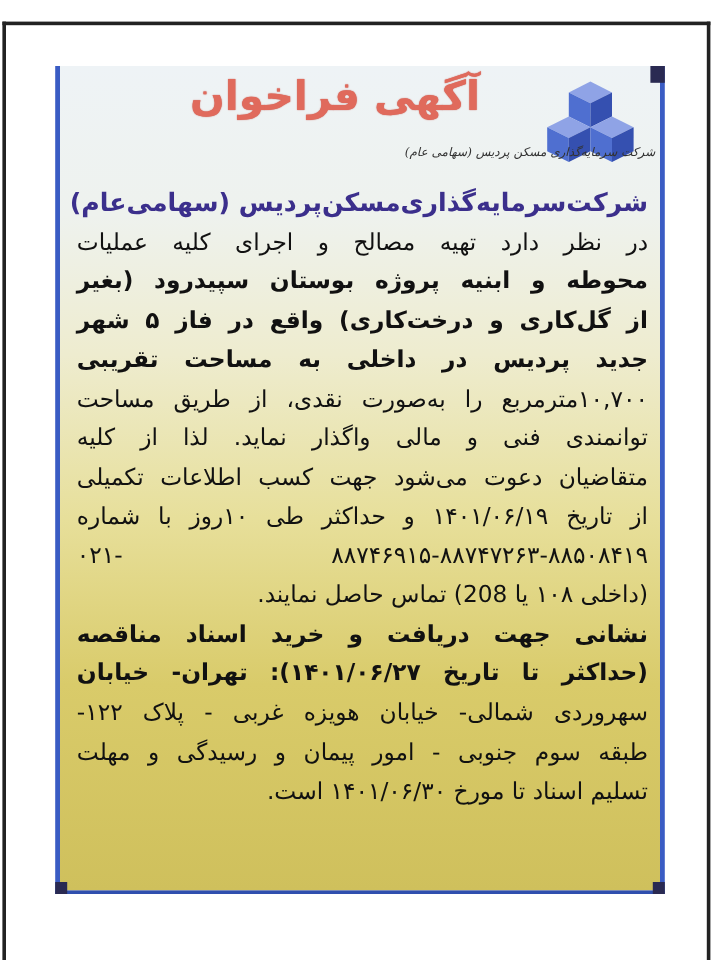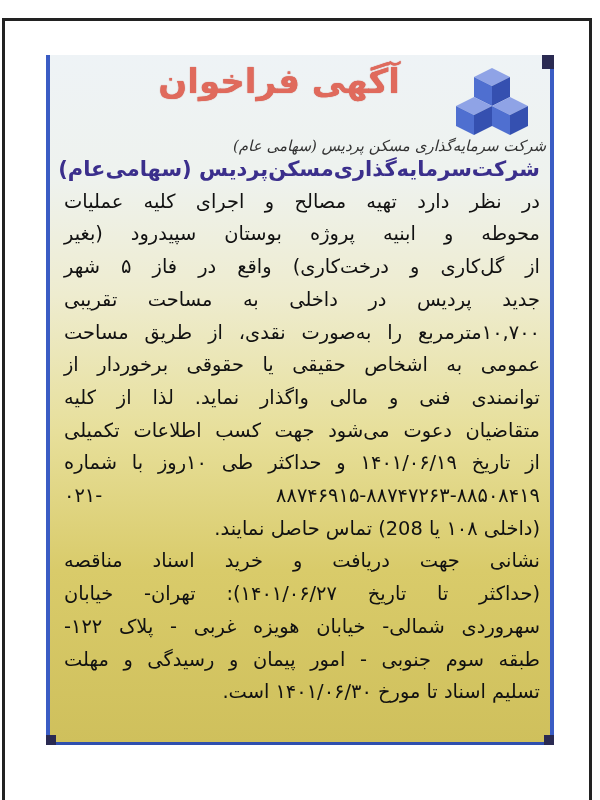--- a/index.html
+++ b/index.html
@@ -23,40 +23,40 @@
     box-sizing: border-box;
   }
   .corner { position: absolute; width: 10px; height: 10px; background: #2a2a52; }
   .corner.tr { right: -4px; top: 0; width: 12px; height: 14px; }
   .corner.bl { left: -4px; bottom: -3px; }
   .corner.br { right: -4px; bottom: -3px; }
 
   .header { position: absolute; left: 0; top: 0; width: 100%; height: 100px; }
   .logo { position: absolute; right: 18px; top: 6px; width: 80px; height: 90px; }
   .logo-caption {
-    position: absolute; right: 4px; top: 82px; width: 110px;
-    font-size: 15px; color: #333; font-family: "DejaVu Serif", serif; font-style: italic;
+    position: absolute; right: 4px; top: 66px; width: 110px;
+    font-size: 10px; color: #333; font-family: "DejaVu Serif", serif; font-style: italic;
     direction: rtl; text-align: right; white-space: nowrap;
   }
   .title {
     position: absolute; left: 60px; width: 290px; direction: rtl; text-align: right;
     color: #e06a5c; font-weight: bold; font-family: "DejaVu Sans", sans-serif;
     text-shadow: 0 0 1px #c04c40;
   }
   .title.l1 { top: 6px; font-size: 34px; letter-spacing: 1px; }
   .title.l2 { top: 48px; font-size: 34px; left: 90px; width: 220px; }
 
   .body-text {
     position: absolute; left: 14px; right: 10px; top: 98px;
     direction: rtl; text-align: justify; text-align-last: justify;
     color: #111; font-size: 19.4px; line-height: 32.7px;
   }
   .line { display: block; white-space: nowrap; text-align: justify; text-align-last: justify; }
   .company { color: #3b2f8c; font-weight: bold; font-size: 21px; }
-  .bold { font-weight: normal; }
+  .bold { font-weight: bold; }
   .last-line { text-align-last: right; }
 </style>
 </head>
 <body>
 
 <div class="outer-frame"></div>
 
 <div class="panel">
   <div class="corner tr"></div>
   <div class="corner bl"></div>
@@ -81,21 +81,20 @@
     <div class="title l1">آگهی فراخوان</div>
   </div>
 
   <div class="body-text">
     <span class="line company">شرکت‌سرمایه‌گذاری‌مسکن‌پردیس (سهامی‌عام)</span>
     <span class="line">در نظر دارد تهیه مصالح و اجرای کلیه عملیات</span>
     <span class="line bold">محوطه و ابنیه پروژه بوستان سپیدرود (بغیر</span>
     <span class="line bold">از گل‌کاری و درخت‌کاری) واقع در فاز ۵ شهر</span>
     <span class="line bold">جدید پردیس در داخلی به مساحت تقریبی</span>
     <span class="line">۱۰,۷۰۰مترمربع را به‌صورت نقدی، از طریق مساحت</span>
-    <span class="line">عمومی به اشخاص حقیقی یا حقوقی برخوردار از</span>
     <span class="line">توانمندی فنی و مالی واگذار نماید. لذا از کلیه</span>
     <span class="line">متقاضیان دعوت می‌شود جهت کسب اطلاعات تکمیلی</span>
     <span class="line">از تاریخ ۱۴۰۱/۰۶/۱۹ و حداکثر طی ۱۰روز با شماره</span>
     <span class="line">۸۸۷۴۶۹۱۵-۸۸۷۴۷۲۶۳-۸۸۵۰۸۴۱۹ -۰۲۱</span>
     <span class="line last-line">(داخلی ۱۰۸ یا 208) تماس حاصل نمایند.</span>
     <span class="line bold">نشانی جهت دریافت و خرید اسناد مناقصه</span>
     <span class="line bold">(حداکثر تا تاریخ ۱۴۰۱/۰۶/۲۷): تهران- خیابان</span>
     <span class="line">سهروردی شمالی- خیابان هویزه غربی - پلاک ۱۲۲-</span>
     <span class="line">طبقه سوم جنوبی - امور پیمان و رسیدگی و مهلت</span>
     <span class="line last-line">تسلیم اسناد تا مورخ ۱۴۰۱/۰۶/۳۰ است.</span>

